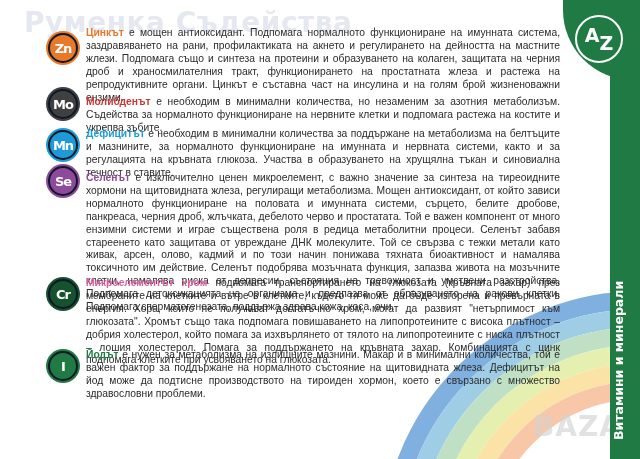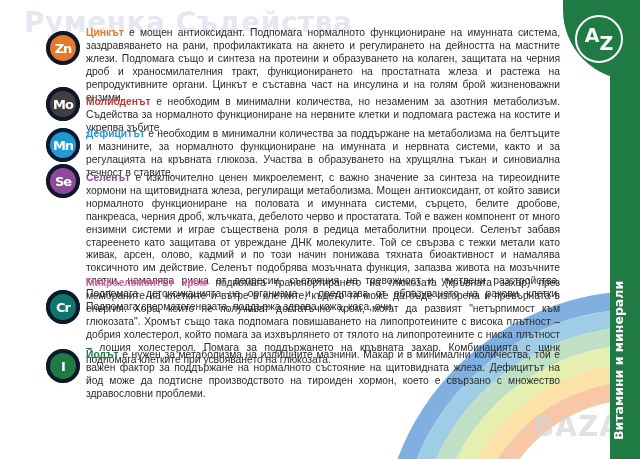--- a/index.html
+++ b/index.html
@@ -46,21 +46,21 @@
     font-size: 28px; font-weight: bold; color: rgba(210,210,210,0.65);
     font-family: "DejaVu Sans", sans-serif; letter-spacing: 1px;
   }
   .entries { position: absolute; left: 0; top: 0; z-index: 1; }
   .entry { position: absolute; left: 0; }
   .badge {
     position: absolute; width: 34px; height: 34px; border-radius: 50%;
     display: flex; align-items: center; justify-content: center;
   }
   .badge-inner {
-    width: 26px; height: 26px; border-radius: 50%; border: 4px solid #0f172a;
+    width: 26px; height: 26px; border-radius: 50%; border: 2px solid #0f172a;
     display: flex; align-items: center; justify-content: center;
     color: #fff; font-weight: bold; font-size: 13px;
     font-family: "DejaVu Sans", sans-serif; letter-spacing: -1px;
   }
   .text {
     position: absolute; left: 86px; width: 474px;
     font-size: 10.3px; line-height: 12.9px; text-align: justify; color: #2b2b2b;
   }
   .name { font-weight: bold; }
 </style>
@@ -112,21 +112,21 @@
   </div>
 
   <div class="entry">
     <div class="badge" style="left:46px;top:164px;background:#8e4a9a">
       <div class="badge-inner">Se</div>
     </div>
     <div class="text" style="top:172px"><span class="name" style="color:#8e4a9a">Селенът</span><span> е изключително ценен микроелемент, с важно значение за синтеза на тиреоидните хормони на щитовидната жлеза, регулиращи метаболизма. Мощен антиоксидант, от който зависи нормалното функциониране на половата и имунната системи, сърцето, белите дробове, панкреаса, черния дроб, жлъчката, дебелото черво и простатата. Той е важен компонент от много ензимни системи и играе съществена роля в редица метаболитни процеси. Селенът забавя стареенето като защитава от увреждане ДНК молекулите. Той се свързва с тежки метали като живак, арсен, олово, кадмий и по този начин понижава тяхната биоактивност и намалява токсичното им действие. Селенът подобрява мозъчната функция, запазва живота на мозъчните клетки, намалява риска от депресии, състояния на тревожност и умствени разстройства. Подпомага детоксикацията на организма и предпазва от образуването на ракови клетки. Подпомага сперматогенезата, поддържа здрава кожа, коса, очи.</span></div>
   </div>
 
   <div class="entry">
-    <div class="badge" style="left:46px;top:290px;background:#0f766e">
+    <div class="badge" style="left:46px;top:277px;background:#14532d">
       <div class="badge-inner">Cr</div>
     </div>
     <div class="text" style="top:277px"><span class="name" style="color:#d9609f">Микроелементът хром</span><span> подпомага транспортирането на глюкозата (кръвната захар) през мембраните на клетките и вътре в клетките, където тя може да бъде изгорена и превърната в енергия. Хора, които не получават достатъчно хром, могат да развият "нетърпимост към глюкозата". Хромът също така подпомага повишаването на липопротеините с висока плътност – добрия холестерол, който помага за изхвърлянето от тялото на липопротеините с ниска плътност – лошия холестерол. Помага за поддържането на кръвната захар. Комбинацията с цинк подпомага клетките при усвояването на глюкозата.</span></div>
   </div>
 
   <div class="entry">
     <div class="badge" style="left:46px;top:349px;background:#1f7a43">
       <div class="badge-inner">I</div>
     </div>
     <div class="text" style="top:349px"><span class="name" style="color:#1f7a43">Йодът</span><span> е нужен за метаболизма на излишните мазнини. Макар и в минимални количества, той е важен фактор за поддържане на нормалното състояние на щитовидната жлеза. Дефицитът на йод може да подтисне производството на тироиден хормон, което е свързано с множество здравословни проблеми.</span></div>

